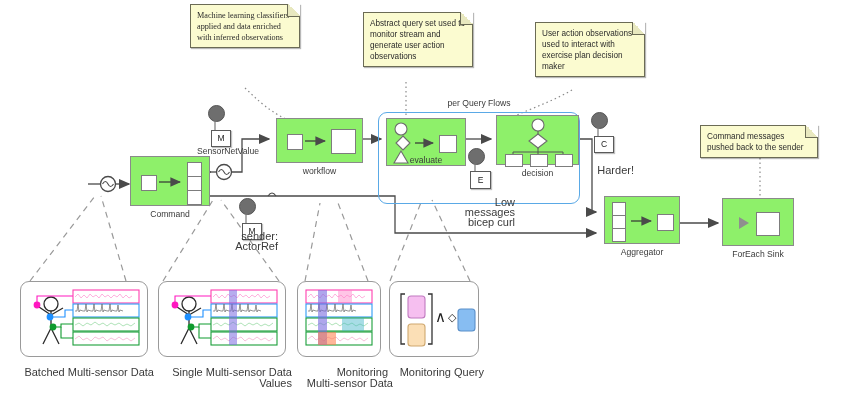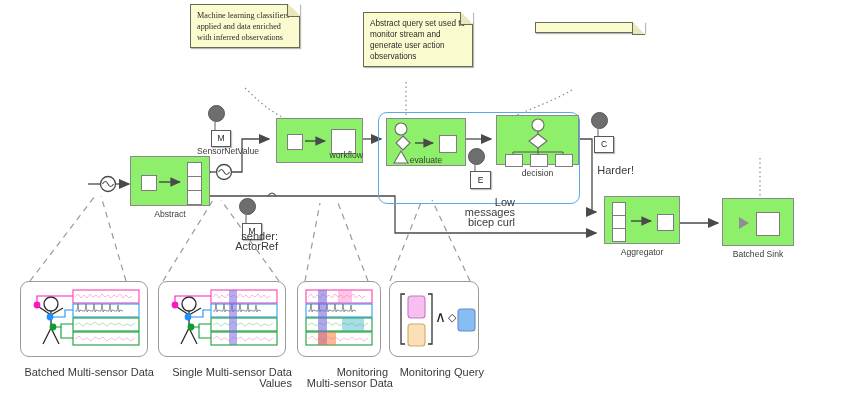--- a/index.html
+++ b/index.html
@@ -113,46 +113,52 @@
     <span>Machine learning classifiers applied and data enriched with inferred observations</span>
   </div>
 
   <div class="abs note" style="left:363px;top:12px;width:110px;">
     <span class="fold"></span>
     <span>Abstract query set used to monitor stream and generate user action observations</span>
   </div>
 
   <div class="abs note" style="left:535px;top:22px;width:110px;">
     <span class="fold"></span>
-  </div>
-
+    <span>User action observations used to interact with exercise plan decision maker</span>
+  </div>
+
+  <div class="abs note" style="left:700px;top:125px;width:118px;">
+    <span class="fold"></span>
+    <span>Command messages pushed back to the sender</span>
+  </div>
 
   <div class="abs flowframe" style="left:378px;top:112px;width:202px;height:92px;"></div>
+  <div class="abs flowlabel" style="left:378px;top:98px;width:202px;">per Query Flows</div>
 
   <div class="abs gbox" style="left:130px;top:156px;width:80px;height:50px;">
     <span class="sq" style="left:10px;top:18px;width:14px;height:14px;"></span>
     <svg style="left:0;top:0;width:80px;height:50px;">
       <line x1="28" y1="25" x2="49" y2="25" stroke="#333" stroke-width="1.2" marker-end="url(#arw)"></line>
     </svg>
     <span class="sq" style="left:56px;top:5px;width:13px;height:13px;"></span>
     <span class="sq" style="left:56px;top:19px;width:13px;height:13px;"></span>
     <span class="sq" style="left:56px;top:33px;width:13px;height:13px;"></span>
   </div>
-  <div class="abs caption" style="left:130px;top:209px;width:80px;">Abstract</div>
+  <div class="abs caption" style="left:130px;top:209px;width:80px;">Command</div>
 
   <div class="abs caption" style="left:183px;top:146px;width:90px;">SensorNetValue</div>
 
   <div class="abs gbox" style="left:276px;top:118px;width:87px;height:45px;">
     <span class="sq" style="left:10px;top:15px;width:14px;height:14px;"></span>
     <svg style="left:0;top:0;width:87px;height:45px;">
       <line x1="28" y1="22" x2="48" y2="22" stroke="#333" stroke-width="1.2" marker-end="url(#arw)"></line>
     </svg>
     <span class="sq" style="left:54px;top:10px;width:23px;height:23px;"></span>
   </div>
-  <div class="abs caption" style="left:276px;top:150px;width:87px;text-align:right;">workflow</div>
+  <div class="abs caption" style="left:276px;top:166px;width:87px;">workflow</div>
 
   <div class="abs gbox" style="left:386px;top:118px;width:80px;height:48px;">
     <svg style="left:0;top:0;width:80px;height:48px;">
       <circle cx="14" cy="10" r="6" fill="#fff" stroke="#6d6d6d" stroke-width="1.1"></circle>
       <polygon points="16,17 23,24 16,31 9,24" fill="#fff" stroke="#6d6d6d" stroke-width="1.1"></polygon>
       <polygon points="14,32 21,44 7,44" fill="#fff" stroke="#6d6d6d" stroke-width="1.1"></polygon>
       <line x1="28" y1="24" x2="46" y2="24" stroke="#333" stroke-width="1.2" marker-end="url(#arw)"></line>
     </svg>
     <span class="sq" style="left:52px;top:16px;width:16px;height:16px;"></span>
   </div>
@@ -181,21 +187,21 @@
     <span class="sq" style="left:52px;top:17px;width:15px;height:15px;"></span>
   </div>
   <div class="abs caption" style="left:600px;top:247px;width:84px;">Aggregator</div>
 
   <div class="abs gbox" style="left:722px;top:198px;width:72px;height:48px;">
     <svg style="left:0;top:0;width:72px;height:48px;">
       <polygon points="16,18 26,24 16,30" fill="#8f8f8f"></polygon>
     </svg>
     <span class="sq" style="left:33px;top:13px;width:22px;height:22px;"></span>
   </div>
-  <div class="abs caption" style="left:716px;top:249px;width:84px;">Batched Sink</div>
+  <div class="abs caption" style="left:716px;top:249px;width:84px;">ForEach Sink</div>
 
   <div class="abs" style="left:203px;top:105px;width:40px;height:50px;">
     <span class="ball" style="left:5px;top:0;"></span>
     <svg style="left:0;top:0;width:40px;height:50px;">
       <line x1="12" y1="15" x2="12" y2="27" stroke="#777" stroke-width="1.2"></line>
     </svg>
     <span class="tok" style="left:8px;top:25px;width:18px;height:15px;line-height:15px;">M</span>
   </div>
 
   <div class="abs" style="left:234px;top:198px;width:46px;height:62px;">

